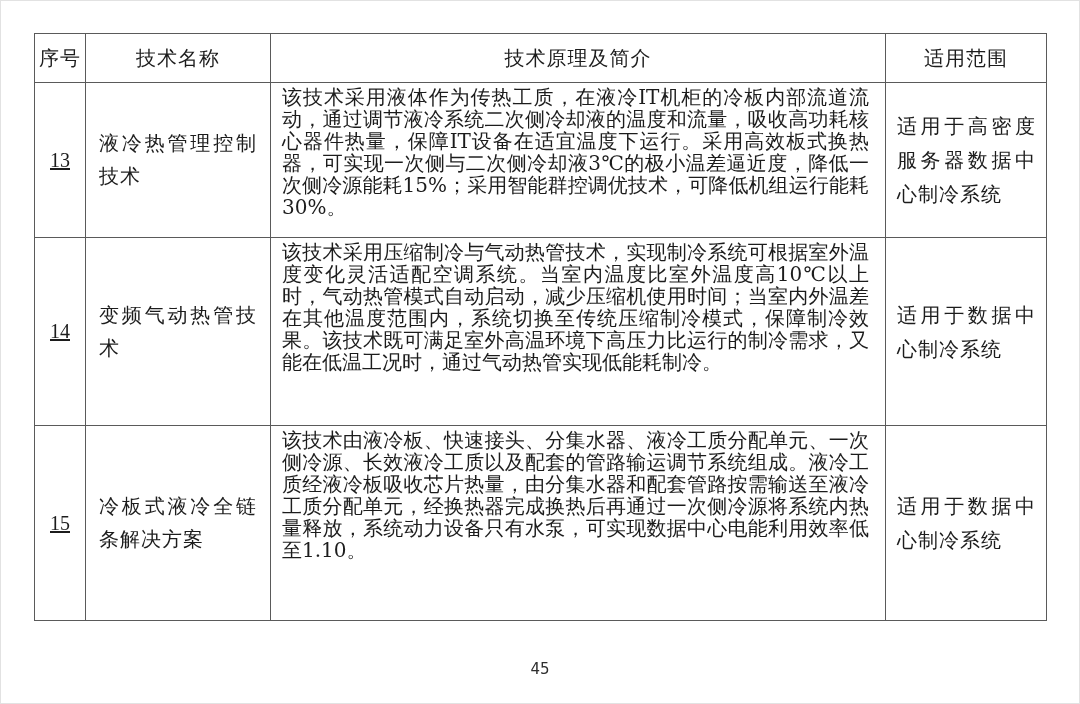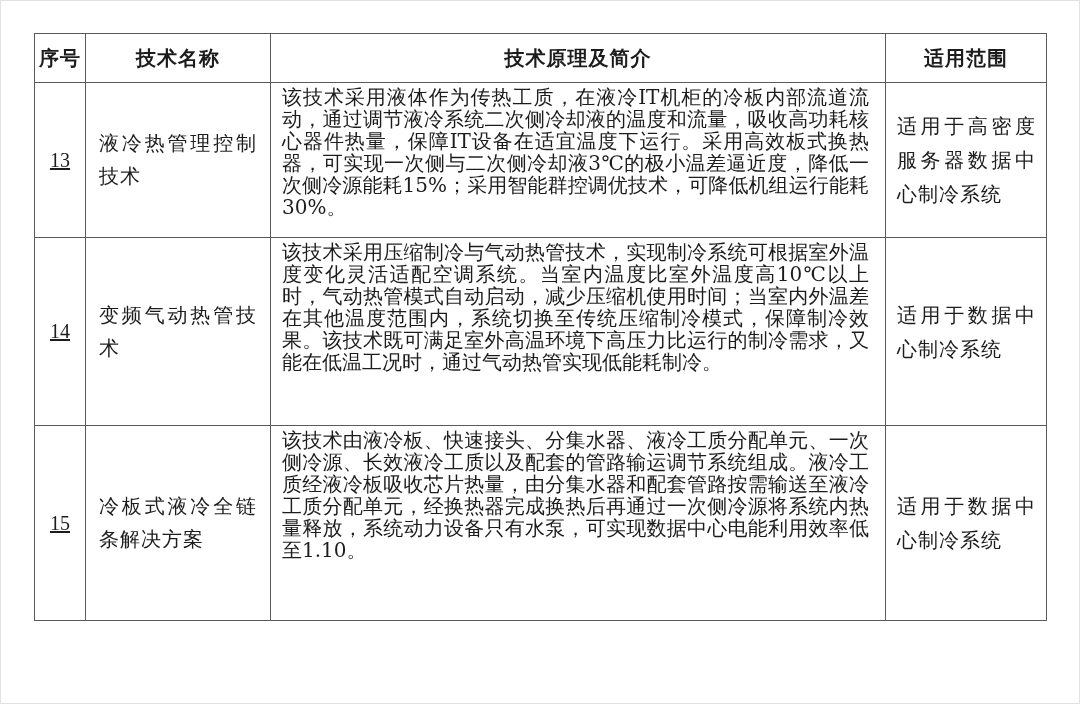--- a/index.html
+++ b/index.html
@@ -32,21 +32,21 @@
   .tech-table col.c-desc  { width: 615px; }
   .tech-table col.c-scope { width: 161px; }
 
   .tech-table th, .tech-table td {
     border: 1px solid #5a5a5a;
     background: #ffffff;
     font-size: 20px;
   }
   .tech-table thead tr { height: 49px; }
   .tech-table th {
-    font-weight: bold;
+    font-weight: normal;
     text-align: center;
     vertical-align: middle;
     letter-spacing: 1px;
     padding: 0 2px;
     margin-left: 8px;
   }
   tr.row-13 { height: 155px; }
   tr.row-14 { height: 188px; }
   tr.row-15 { height: 195px; }
 
@@ -125,14 +125,15 @@
       </tr>
       <tr class="row-15">
         <td class="cell-no">15</td>
         <td class="cell-name">冷板式液冷全链条解决方案</td>
         <td class="cell-desc">该技术由液冷板、快速接头、分集水器、液冷工质分配单元、一次侧冷源、长效液冷工质以及配套的管路输运调节系统组成。液冷工质经液冷板吸收芯片热量，由分集水器和配套管路按需输送至液冷工质分配单元，经换热器完成换热后再通过一次侧冷源将系统内热量释放，系统动力设备只有水泵，可实现数据中心电能利用效率低至1.10。</td>
         <td class="cell-scope">适用于数据中心制冷系统</td>
       </tr>
     </tbody>
   </table>
 
+  <div class="page-number">45</div>
 
 </div>
 
 </body></html>

